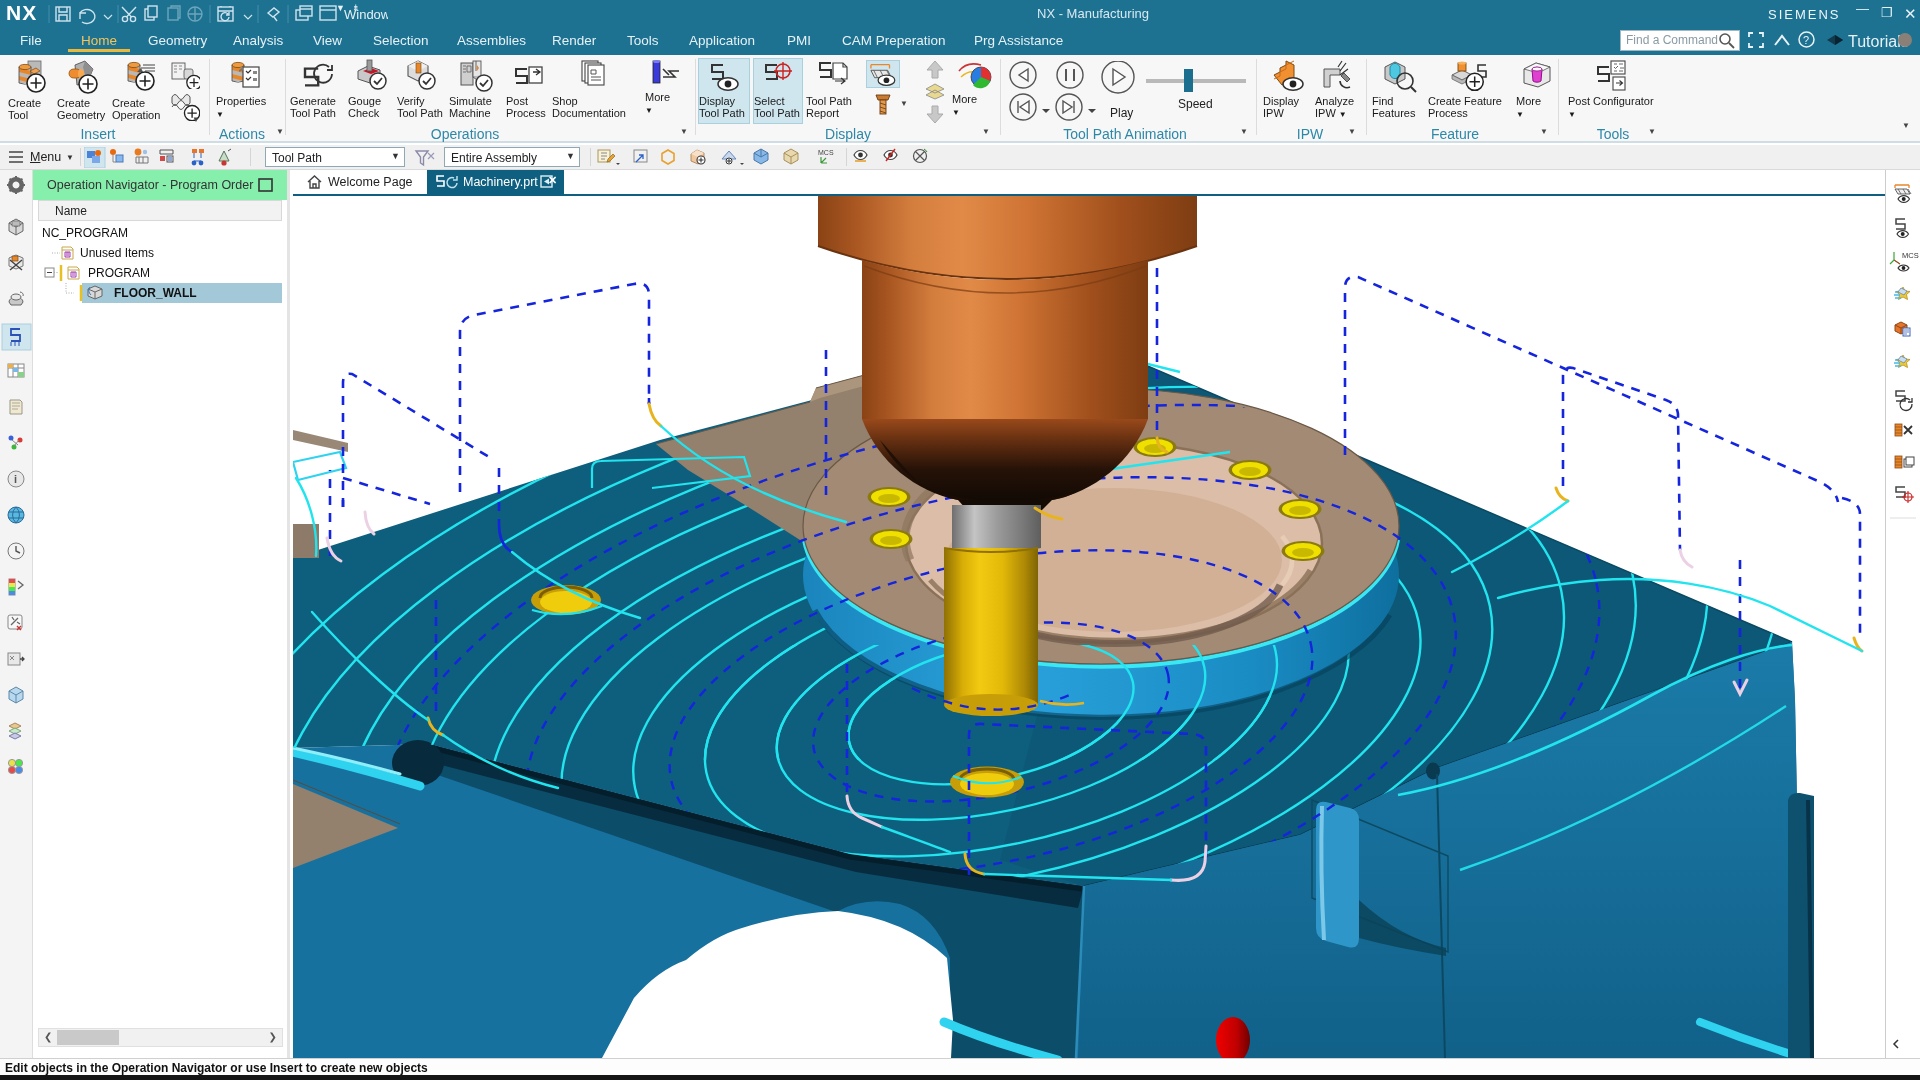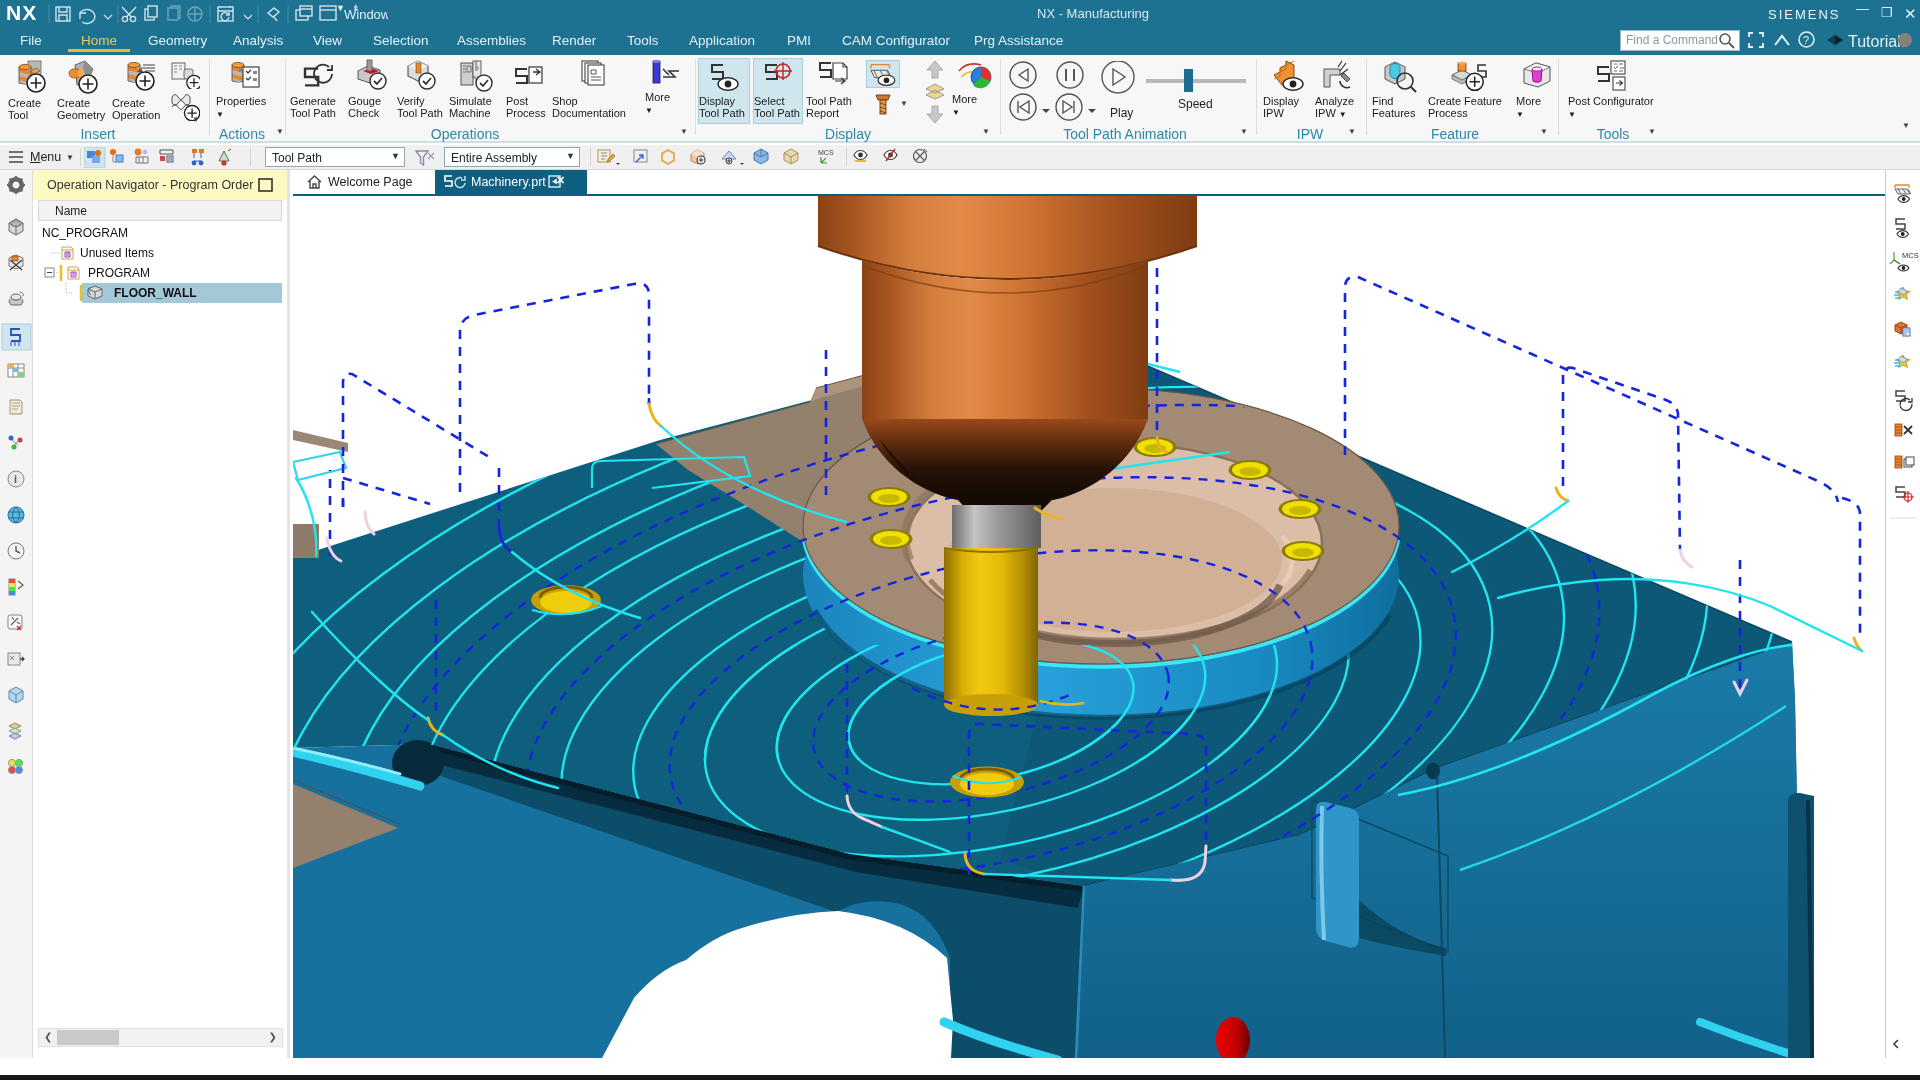--- a/index.html
+++ b/index.html
@@ -29,28 +29,28 @@
   
   #toolbar2 { position:absolute; left:0; top:145px; width:1920px; height:25px; background:#f0f0f0; border-bottom:1px solid #d9d9d9; }
   .t2sep { position:absolute; top:3px; height:18px; width:1px; background:#d5d5d5; }
   .t2dd { position:absolute; top:2px; height:20px; background:#fff; border:1px solid #8fa8b5; font-size:12px; color:#222; }
   .t2dd .ddtext { position:absolute; left:6px; top:3px; }
   .t2dd .ddarr { position:absolute; right:4px; top:3px; font-size:9px; color:#333; }
   
   #leftstrip { position:absolute; left:0; top:170px; width:33px; height:888px; background:#f4f4f4; border-right:1px solid #ddd; }
   
   #panel { position:absolute; left:33px; top:170px; width:257px; height:888px; background:#fff; border-right:3px solid #e4e4e4; }
-  .phead { position:absolute; left:0; top:0; width:254px; height:30px; background:#fef9c3; font-size:12.5px; color:#333; }
+  .phead { position:absolute; left:0; top:0; width:254px; height:30px; background:#86efac; font-size:12.5px; color:#333; }
   .pname { position:absolute; left:5px; top:30px; width:244px; height:21px; background:#f2f2f2; border:1px solid #d8d8d8; font-size:12px; color:#222; }
   .trow { position:absolute; left:5px; width:244px; height:20px; font-size:12px; color:#111; }
   
   #viewport { position:absolute; left:293px; top:170px; width:1592px; height:888px; background:#fff; }
   #tabbar { position:absolute; left:0; top:0; width:1592px; height:26px; background:#fff; border-bottom:2px solid #0f6080; }
   .tab1 { position:absolute; left:7px; top:0; width:127px; height:24px; background:#fff; font-size:12.5px; color:#222; }
-  .tab2 { position:absolute; left:142px; top:0; width:152px; height:24px; background:#0f6080; font-size:12.5px; color:#fff; }
+  .tab2 { position:absolute; left:134px; top:0; width:137px; height:24px; background:#0f6080; font-size:12.5px; color:#fff; }
   #scene { position:absolute; left:0; top:26px; width:1592px; height:862px; }
   
   #rightstrip { position:absolute; left:1885px; top:170px; width:35px; height:888px; background:#fff; border-left:1px solid #ccc; }
   
   #statusbar { position:absolute; left:0; top:1058px; width:1920px; height:17px; background:#fdfdfd; border-top:1px solid #d0d0d0; }
   #statusbar span { position:absolute; left:5px; top:2px; font-size:12px; font-weight:bold; color:#111; }
   #blackbar { position:absolute; left:0; top:1075px; width:1920px; height:5px; background:#161616; }
 </style>
 </head>
 <body>
@@ -109,21 +109,21 @@
     <span class="mitem" style="left:81px;color:#f2c55c">Home</span>
     <span class="mitem" style="left:148px">Geometry</span>
     <span class="mitem" style="left:233px">Analysis</span>
     <span class="mitem" style="left:313px">View</span>
     <span class="mitem" style="left:373px">Selection</span>
     <span class="mitem" style="left:457px">Assemblies</span>
     <span class="mitem" style="left:552px">Render</span>
     <span class="mitem" style="left:627px">Tools</span>
     <span class="mitem" style="left:689px">Application</span>
     <span class="mitem" style="left:787px">PMI</span>
-    <span class="mitem" style="left:842px">CAM Configurator</span>
+    <span class="mitem" style="left:842px">CAM Preperation</span>
     <span class="mitem" style="left:974px">Prg Assistance</span>
     <span class="abs" style="left:1620px;top:3px;width:120px;height:21px;background:#fff;border:1px solid #9fb8c4"></span>
     <span class="abs" style="left:1626px;top:6px;font-size:12px;color:#8a9aa4">Find a Command</span>
     <svg class="abs" style="left:1718px;top:5px" width="17" height="17" viewBox="0 0 17 17">
         <circle cx="7" cy="7" r="5" fill="none" stroke="#555" stroke-width="1.6"></circle>
         <line x1="11" y1="11" x2="16" y2="16" stroke="#555" stroke-width="1.8"></line>
       </svg>
     <svg class="abs" style="left:1748px;top:5px" width="16" height="16" viewBox="0 0 16 16">
         <path d="M1 5 V1 h4 M11 1 h4 v4 M15 11 v4 h-4 M5 15 H1 v-4" fill="none" stroke="#e8f2f7" stroke-width="1.8"></path>
       </svg>
@@ -1040,14 +1040,17 @@
         </g>
       <g transform="translate(8,316)">
           <path d="M11 1 H2 v5 h9 v5 H2" fill="none" stroke="#444" stroke-width="1.5"></path>
           <circle cx="14" cy="11" r="4" fill="none" stroke="#cc2222" stroke-width="1.2"></circle>
           <path d="M14 5 v12 M8 11 h12" stroke="#cc2222" stroke-width="1.1"></path>
         </g>
       <line x1="4" y1="348" x2="30" y2="348" stroke="#ddd"></line>
       <path d="M12 872 l-4 4 l4 4" fill="none" stroke="#333" stroke-width="1.5" transform="translate(0,-2)"></path>
     </svg>
   </div>
+  <div id="statusbar">
+      <span>Edit objects in the Operation Navigator or use Insert to create new objects</span>
+    </div>
   <div id="blackbar"></div>
 </div>
 
 </body></html>

